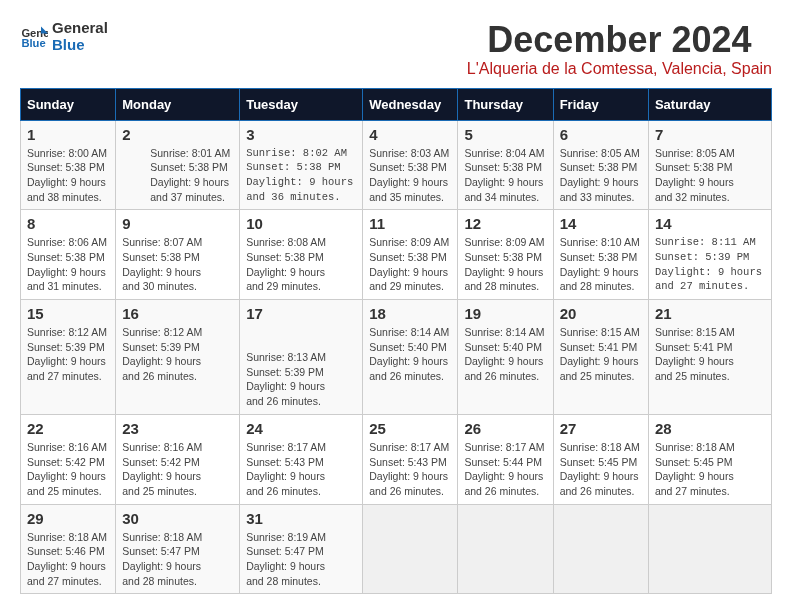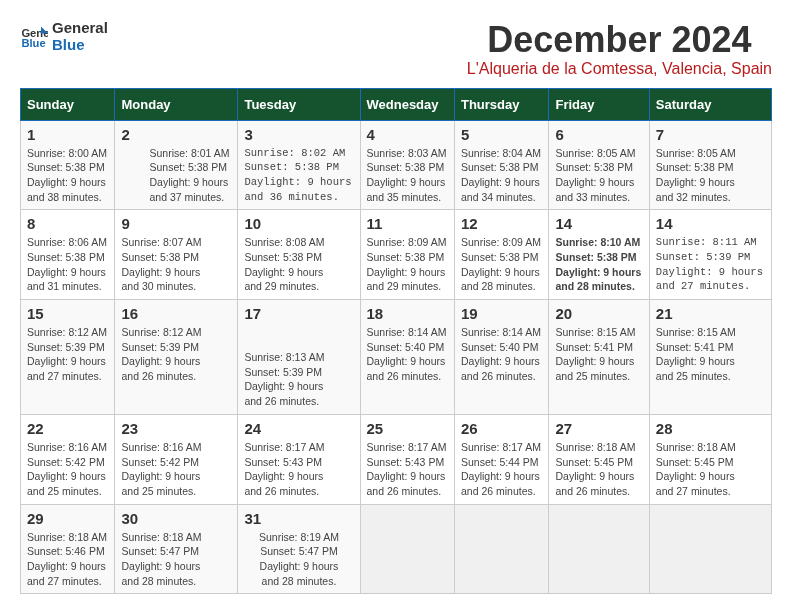--- a/index.html
+++ b/index.html
@@ -37,21 +37,21 @@
     .location-title {
       font-size: 16px;
       color: #b91c1c;
     }
     table {
       width: 100%;
       border-collapse: collapse;
       font-size: 11px;
     }
     thead tr th {
-      background-color: #14532d;
+      background-color: #0f172a;
       color: #fff;
       padding: 8px 6px;
       text-align: left;
       font-size: 13px;
       font-weight: bold;
       border: 1px solid #1a6bb5;
     }
     tbody tr td {
       border: 1px solid #ccc;
       padding: 5px 6px;
@@ -194,21 +194,21 @@
         </td>
         <td>
           <span class="day-number">12</span>
           <div class="day-info" style="white-space: pre-line;">Sunrise: 8:09 AM
 Sunset: 5:38 PM
 Daylight: 9 hours
 and 28 minutes.</div>
         </td>
         <td>
           <span class="day-number">14</span>
-          <div class="day-info" style="white-space: pre-line; font-weight: bold;">Sunrise: 8:10 AM
+          <div class="day-info" style="white-space: pre-line;">Sunrise: 8:10 AM
 Sunset: 5:38 PM
 Daylight: 9 hours
 and 28 minutes.</div>
         </td>
         <td>
           <span class="day-number">14</span>
           <div class="day-info" style="white-space: pre-line; font-family: Liberation Mono, monospace;">Sunrise: 8:11 AM
 Sunset: 5:39 PM
 Daylight: 9 hours
 and 27 minutes.</div>
@@ -326,21 +326,21 @@
         </td>
         <td>
           <span class="day-number">30</span>
           <div class="day-info" style="white-space: pre-line;">Sunrise: 8:18 AM
 Sunset: 5:47 PM
 Daylight: 9 hours
 and 28 minutes.</div>
         </td>
         <td>
           <span class="day-number">31</span>
-          <div class="day-info" style="white-space: pre-line; text-align: center;">Sunrise: 8:19 AM
+          <div class="day-info" style="white-space: pre-line;">Sunrise: 8:19 AM
 Sunset: 5:47 PM
 Daylight: 9 hours
 and 28 minutes.</div>
         </td>
         <td class="empty-cell"></td>
         <td class="empty-cell"></td>
         <td class="empty-cell"></td>
         <td class="empty-cell"></td>
       </tr>
     </tbody>

